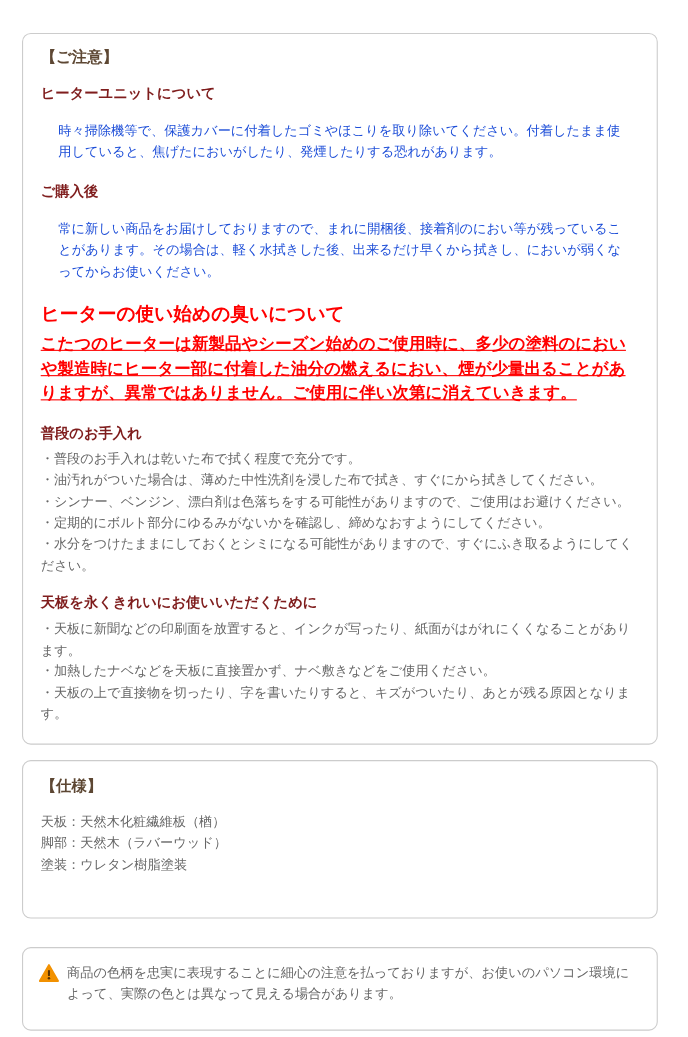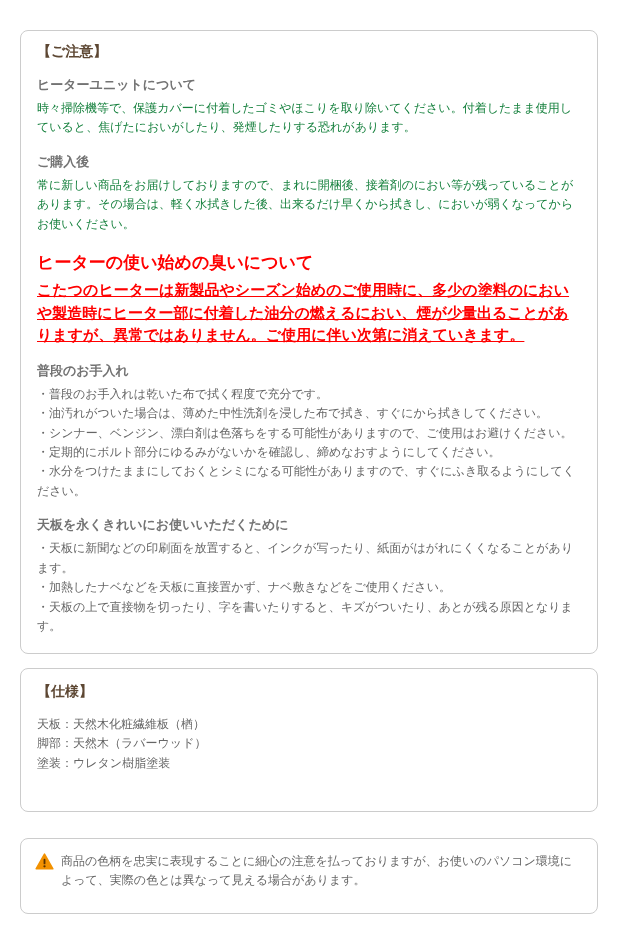--- a/index.html
+++ b/index.html
@@ -30,27 +30,27 @@
   .box-title {
     margin: 0 0 6px 0;
     font-size: 14px;
     font-weight: bold;
     color: #5d4733;
   }
   .sec-head {
     margin: 15px 0 5px 0;
     font-size: 13px;
     font-weight: bold;
-    color: #737373;
+    color: #7f1d1d;
   }
   .body-text {
-    margin: 0;
+    margin: 16px;
     font-size: 12px;
     line-height: 1.62;
-    color: #15803d;
+    color: #1d4ed8;
   }
   .alert-head {
     margin: 17px 0 5px 0;
     font-size: 17px;
     font-weight: bold;
     color: #ff0000;
   }
   .alert-body {
     margin: 0;
     font-size: 15px;

